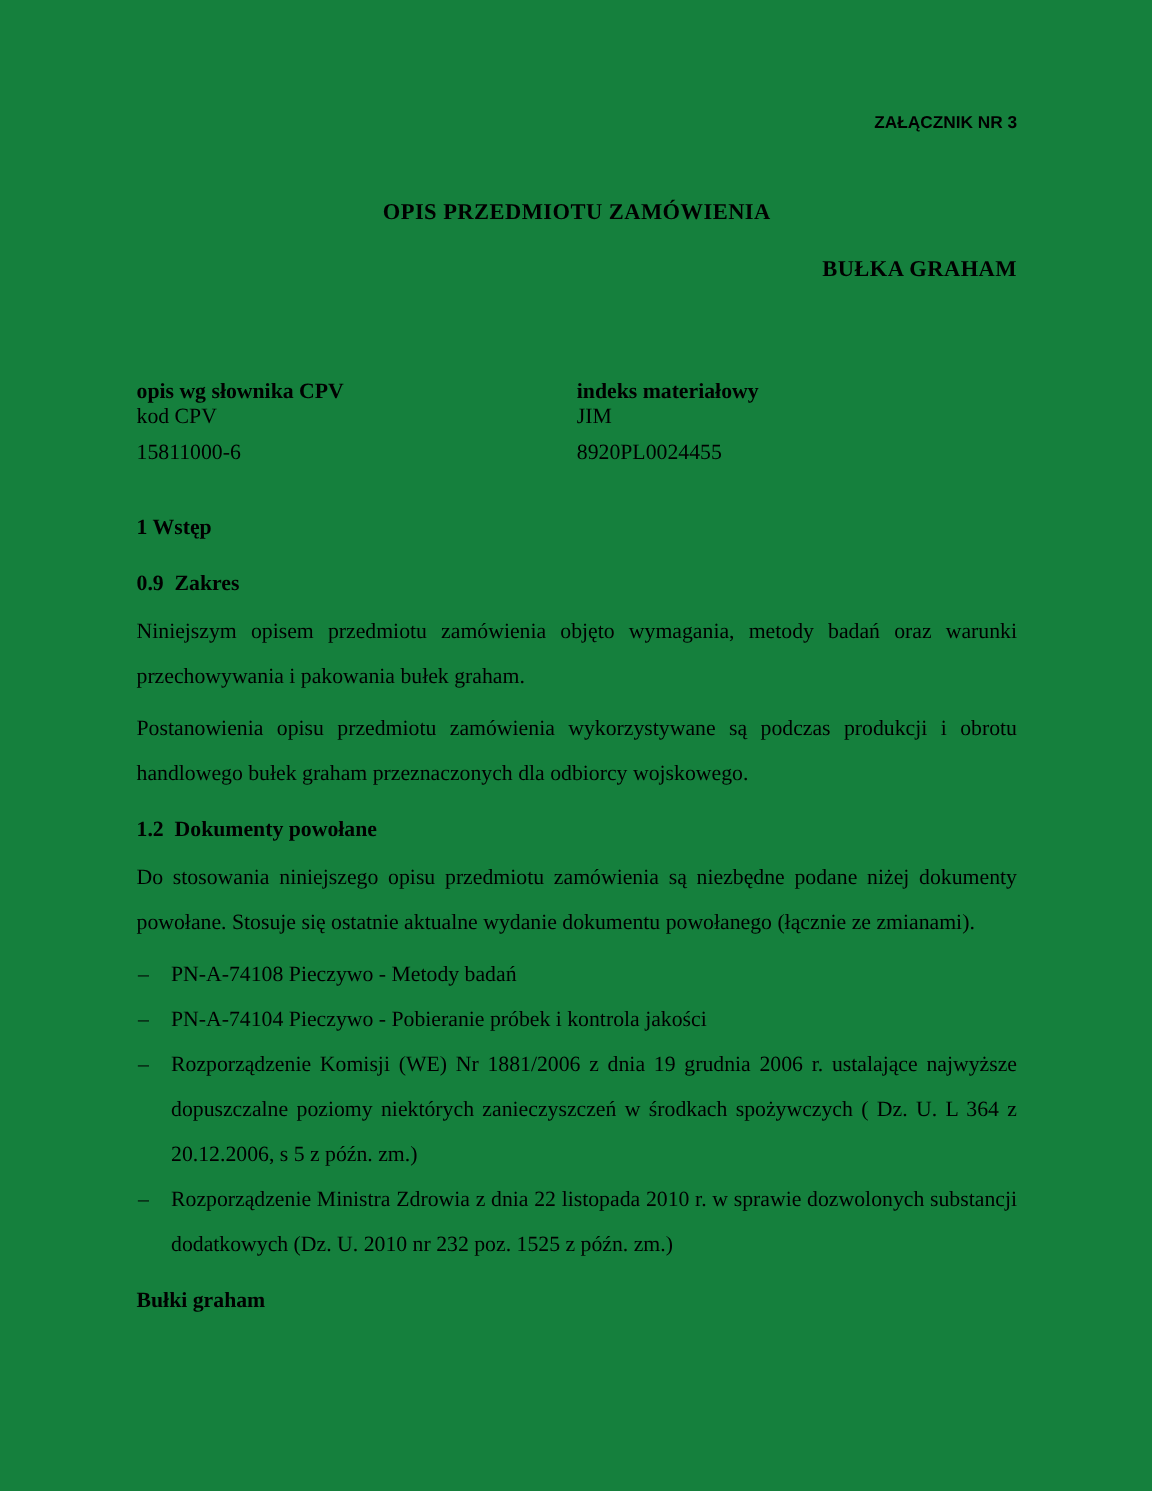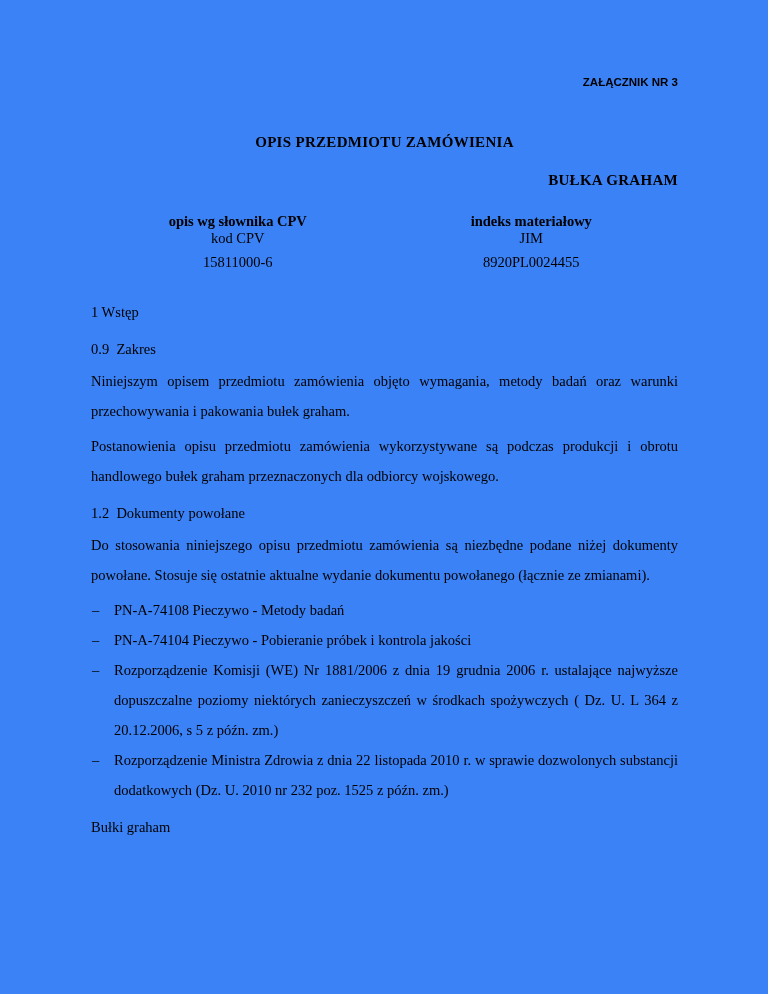--- a/index.html
+++ b/index.html
@@ -5,21 +5,21 @@
   html, body {
     margin: 0;
     padding: 0;
     background: #ffffff;
   }
   .page {
     position: relative;
     width: 768px;
     height: 994px;
     box-sizing: border-box;
-    background: #3b82f6;
+    background: #15803d;
     padding: 76px 90px 40px 91px;
     font-family: "Liberation Serif", serif;
     font-size: 14.5px;
     color: #000000;
     overflow: hidden;
   }
   .attachment {
     text-align: right;
     font-family: "Liberation Sans", sans-serif;
     font-weight: bold;
@@ -39,28 +39,29 @@
     font-size: 15px;
     letter-spacing: 0.3px;
     margin-bottom: 24px;
   }
   .codes {
     display: flex;
     margin-bottom: 26px;
   }
   .code-col {
     flex: 1;
-    text-align: center;
+    text-align: left;
     line-height: 17px;
+    margin-top: 40px;
   }
   .code-heading { font-weight: bold; }
   .code-label { }
   .code-value { margin-top: 7px; }
   .sec-h {
-    font-weight: normal;
+    font-weight: bold;
     line-height: 30px;
     margin: 7px 0 2px 0;
     white-space: pre-wrap;
   }
   .para {
     text-align: justify;
     line-height: 30px;
     margin: 0 0 5px 0;
   }
   .bullet-list {

